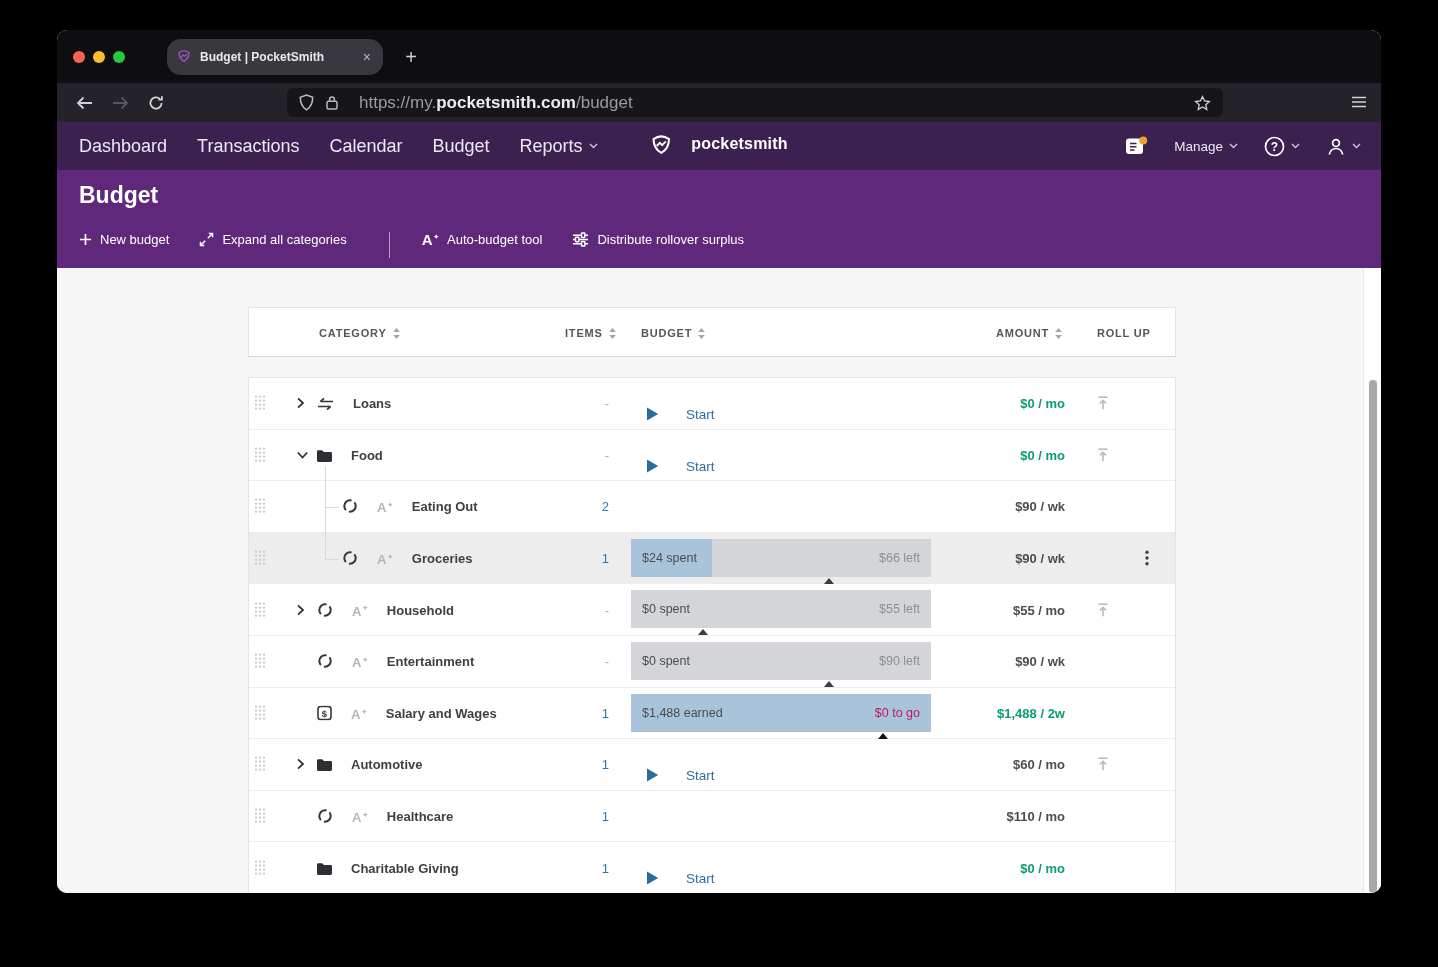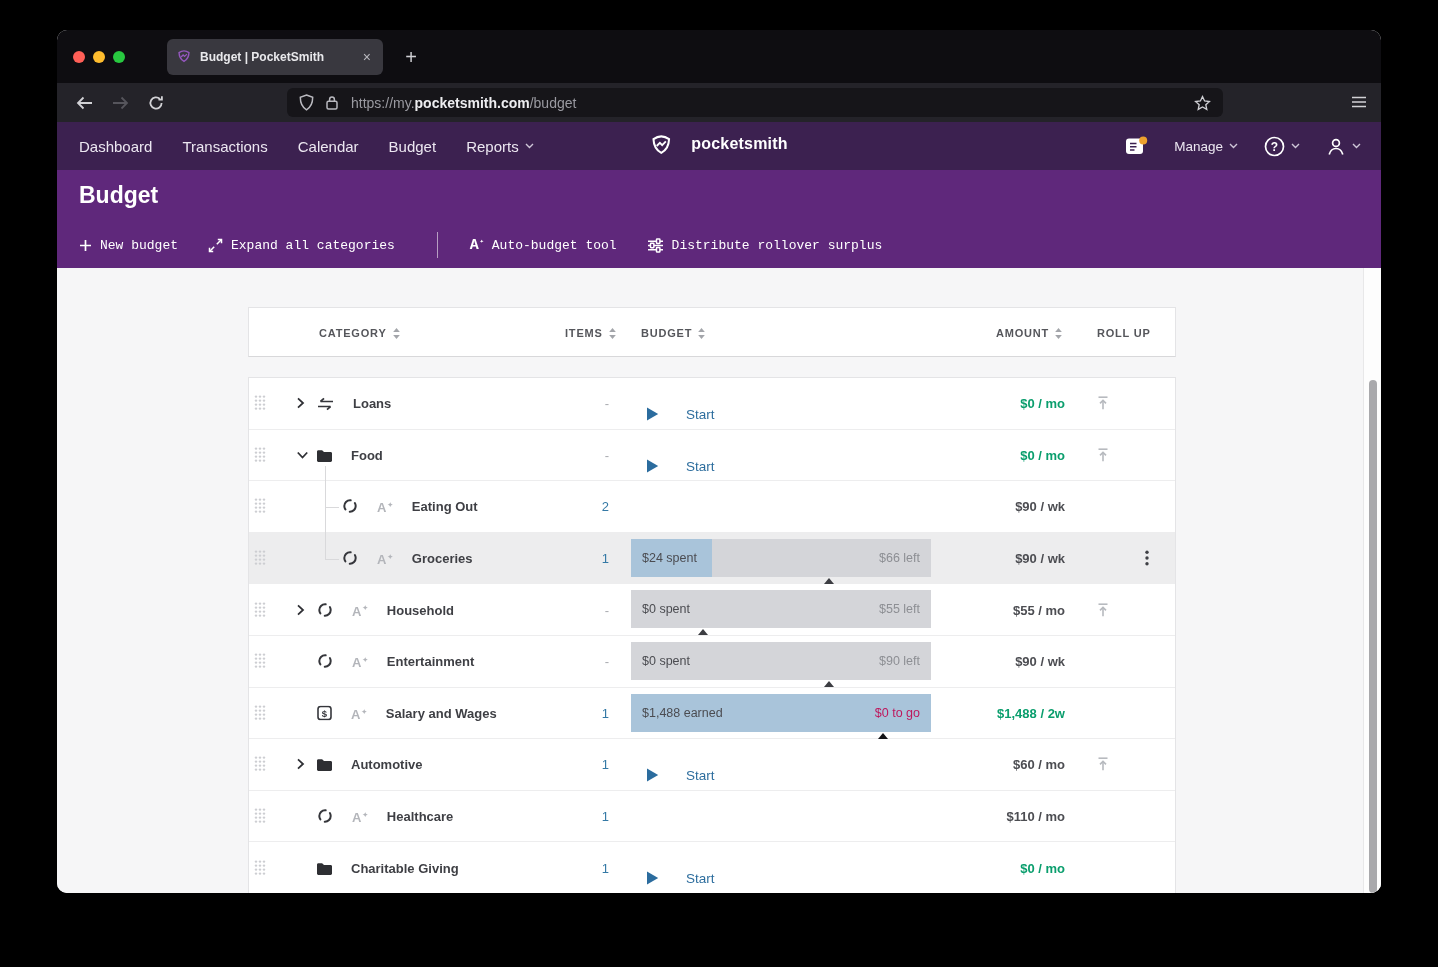--- a/index.html
+++ b/index.html
@@ -8,48 +8,48 @@
   #window { position:absolute; left:57px; top:30px; width:1324px; height:863px;
             border-radius:10px; overflow:hidden; background:#f6f6f7; }
 
   
   .tabbar { position:relative; height:53px; background:#0e0d11; }
   .traffic { position:absolute; top:21px; width:12px; height:12px; border-radius:50%; }
   .t-red { left:16px; background:#ff5f57; }
   .t-yellow { left:36px; background:#febc2e; }
   .t-green { left:56px; background:#28c840; }
   .tab { position:absolute; left:110px; top:9px; width:216px; height:36px; background:#39383f;
-         border-radius:6px; display:flex; align-items:center; padding:0 10px; }
+         border-radius:14px; display:flex; align-items:center; padding:0 10px; }
   .tab-title { color:#e9e9ec; font-size:12px; font-weight:600; margin-left:9px; flex:1; white-space:nowrap; overflow:hidden; }
   .tab-close { color:#b9b9bf; font-size:14px; padding:0 2px; cursor:default; }
   .newtab { position:absolute; left:340px; top:13px; color:#cfcfd4; font-size:20px; font-weight:300; width:28px; height:28px;
             display:flex; align-items:center; justify-content:center; }
 
   
   .toolbar { position:relative; height:39px; background:#242329; display:flex; align-items:center; }
   .navbtn { position:absolute; top:9px; width:22px; height:22px; display:flex; align-items:center; justify-content:center; }
   .urlfield { position:absolute; left:230px; top:5px; width:936px; height:29px; background:#161519;
               border-radius:6px; display:flex; align-items:center; padding:0 12px; }
-  .url-text { font-size:14px; color:#9a9aa1; margin-left:13px; flex:1; white-space:nowrap; }
+  .url-text { font-size:17px; color:#9a9aa1; margin-left:21px; flex:1; white-space:nowrap; }
   .url-text b { color:#ededf0; font-weight:700; }
   .hamburger { position:absolute; left:1294px; top:13px; }
 
   
   .appnav { position:relative; height:48px; background:var(--nav-purple); display:flex; align-items:center; }
   .appnav-items { display:flex; gap:30px; margin-left:22px; }
-  .appnav-item { color:#ece7f1; font-size:15px; font-weight:500; display:flex; align-items:center; gap:6px; cursor:default; }
+  .appnav-item { color:#ece7f1; font-size:18px; font-weight:500; display:flex; align-items:center; gap:6px; cursor:default; }
   .brand { position:absolute; left:50%; transform:translateX(-50%); display:flex; align-items:flex-start; gap:19px; }
   .brand-word { color:#fff; font-size:16px; font-weight:600; letter-spacing:.2px; }
   .appnav-right { position:absolute; right:20px; display:flex; align-items:center; gap:26px; }
   .appnav-right .item { display:flex; align-items:center; gap:6px; color:#ece7f1; font-size:13.5px; font-weight:500; }
 
   
   .pagehead { position:relative; height:98px; background:var(--header-purple); }
   .page-title { position:absolute; left:22px; top:12px; color:#fff; font-size:23px; font-weight:600; }
-  .actions { position:absolute; left:22px; top:62px; display:flex; align-items:center; height:26px;font-family:Liberation Mono, monospace; }
+  .actions { position:absolute; left:22px; top:62px; display:flex; align-items:flex-start; height:26px; }
   .action { display:flex; align-items:center; gap:8px; color:#fff; font-size:13px; font-weight:500; margin-right:30px; white-space:nowrap; }
   .action-divider { width:1px; height:26px; background:rgba(255,255,255,.55); margin:0 32px 0 12px; }
   .auto-ic { font-weight:700; font-size:13px; color:#b3b5ba; line-height:1; }
   .auto-ic i { font-style:normal; font-size:6.5px; vertical-align:super; margin-left:1px; }
   .auto-ic.white { color:#fff; font-size:15px; }
 
   
   .content { position:relative; height:625px; background:#f6f6f7; overflow:hidden; }
   .card { position:absolute; left:191px; width:928px; background:#fff; border:1px solid #e4e4e6; }
   .thead-card { top:39px; height:50px; border-bottom:1px solid #d8d8da; }

